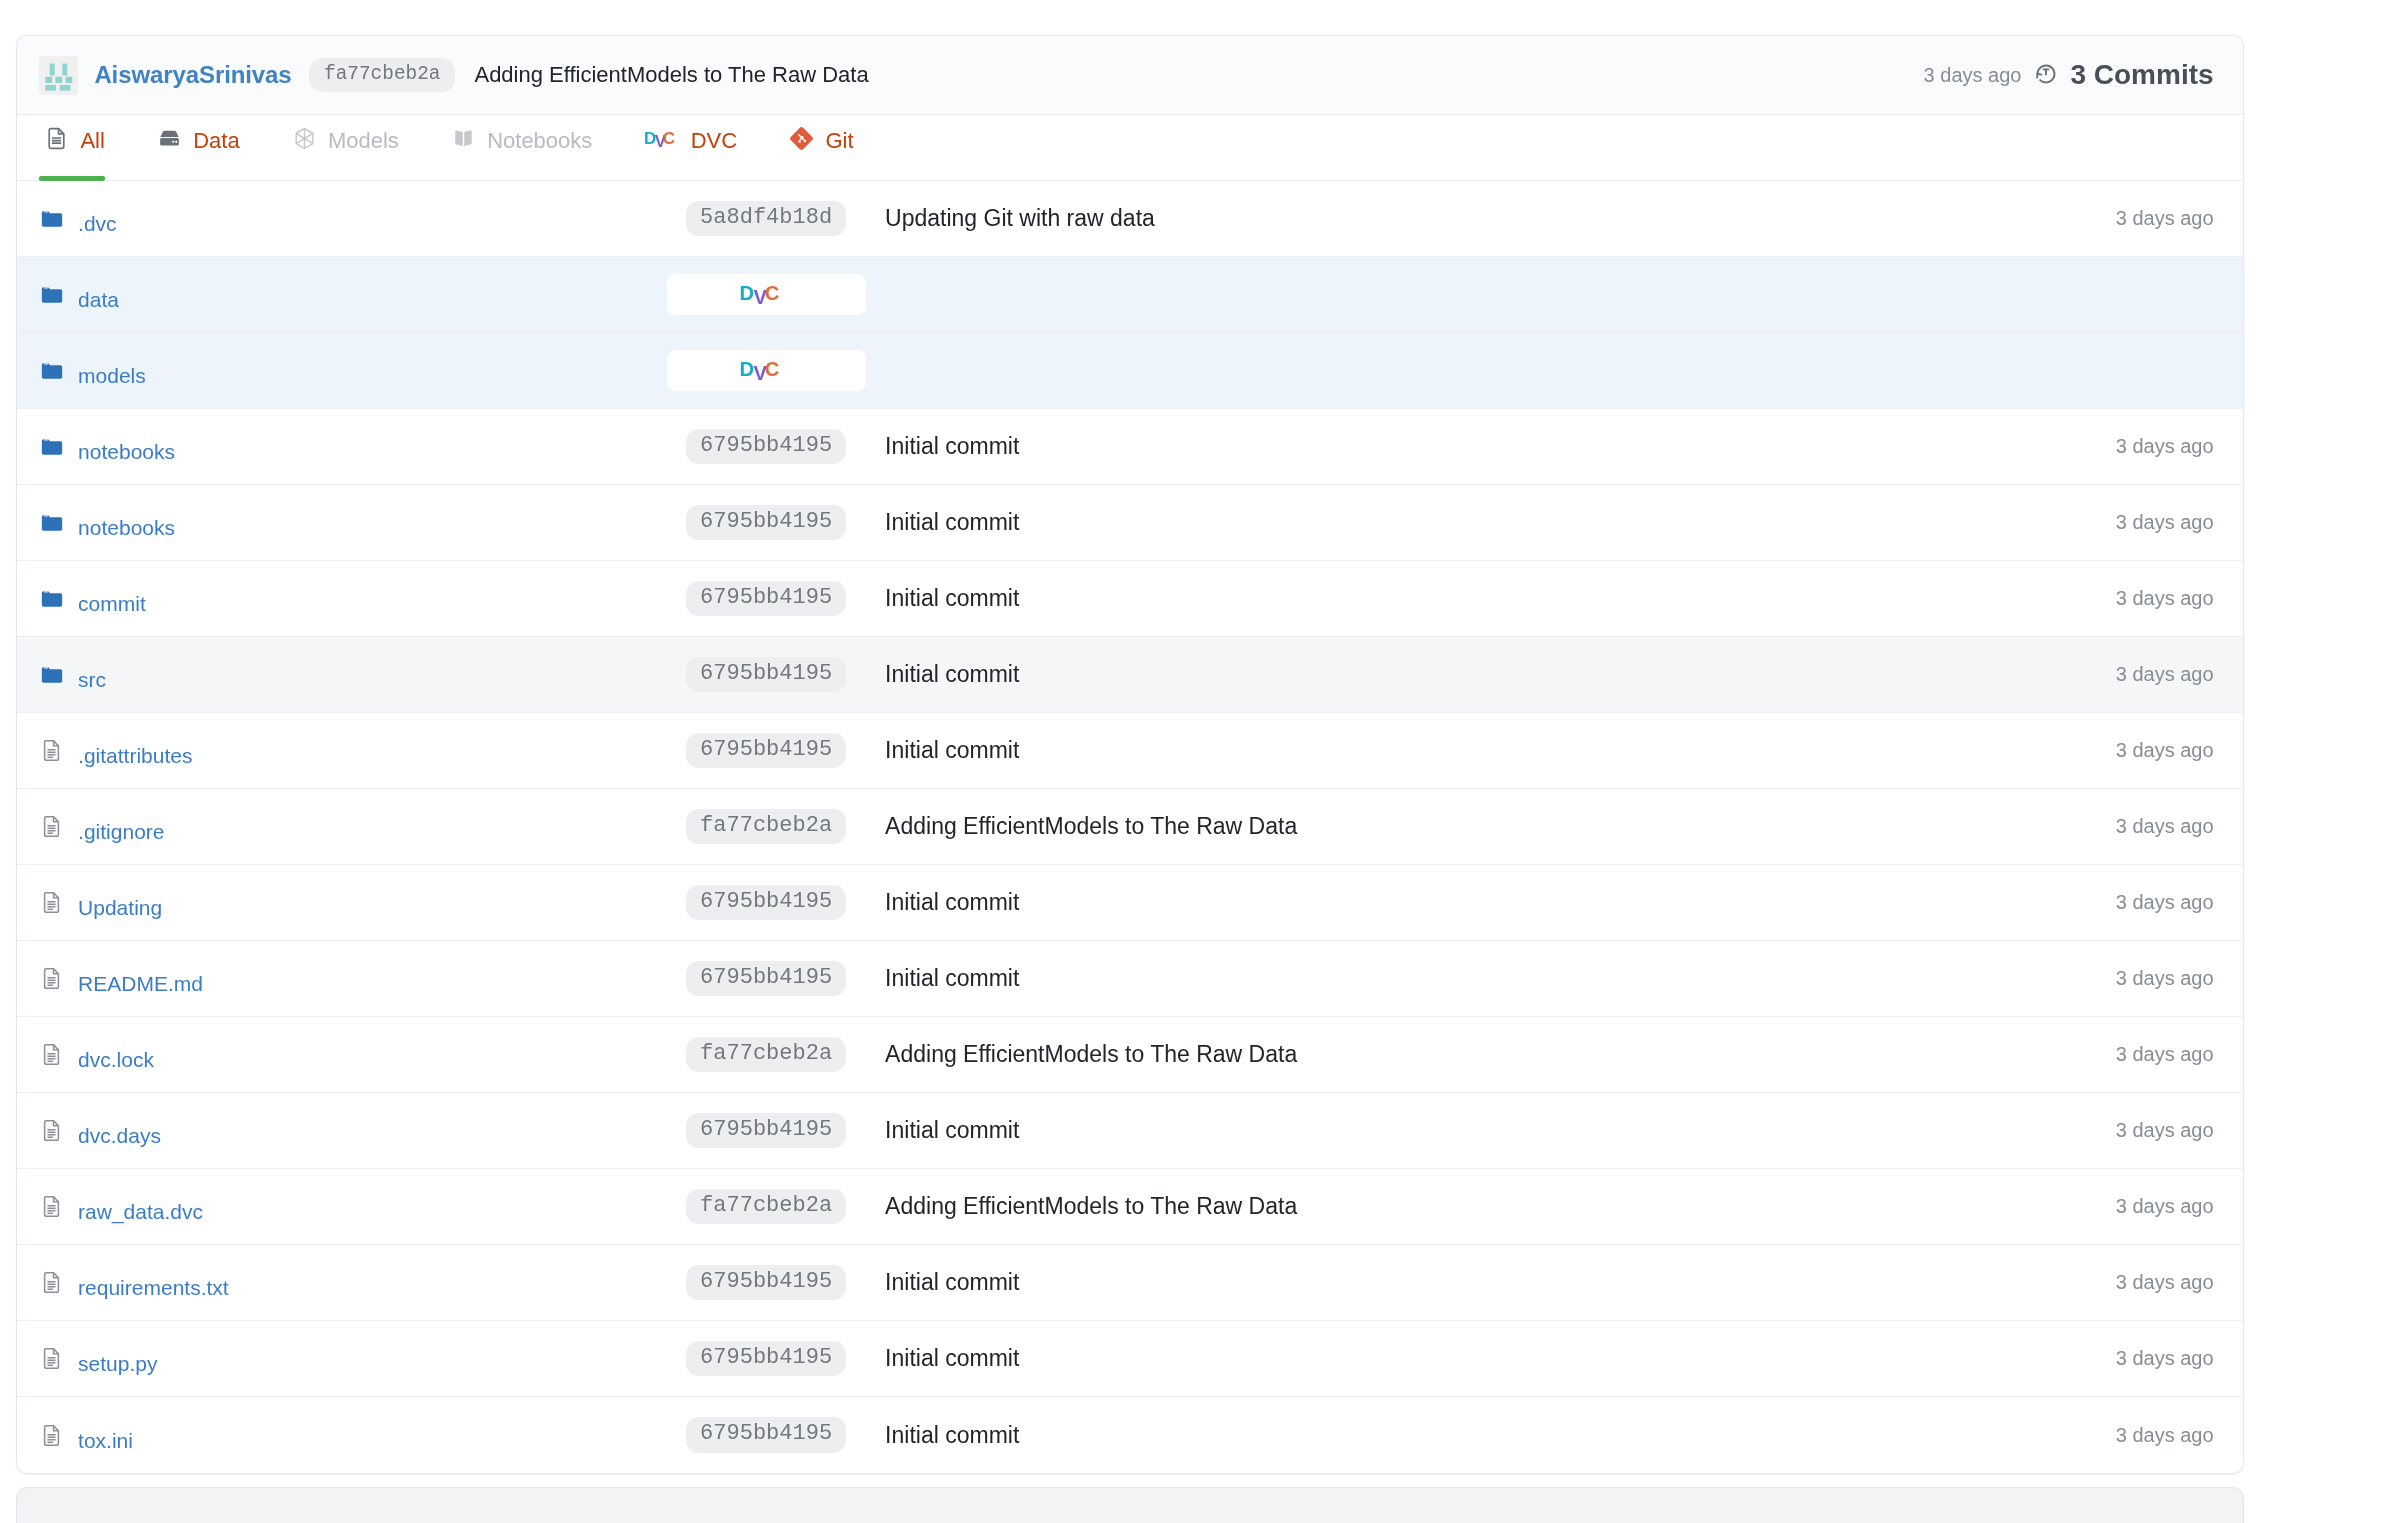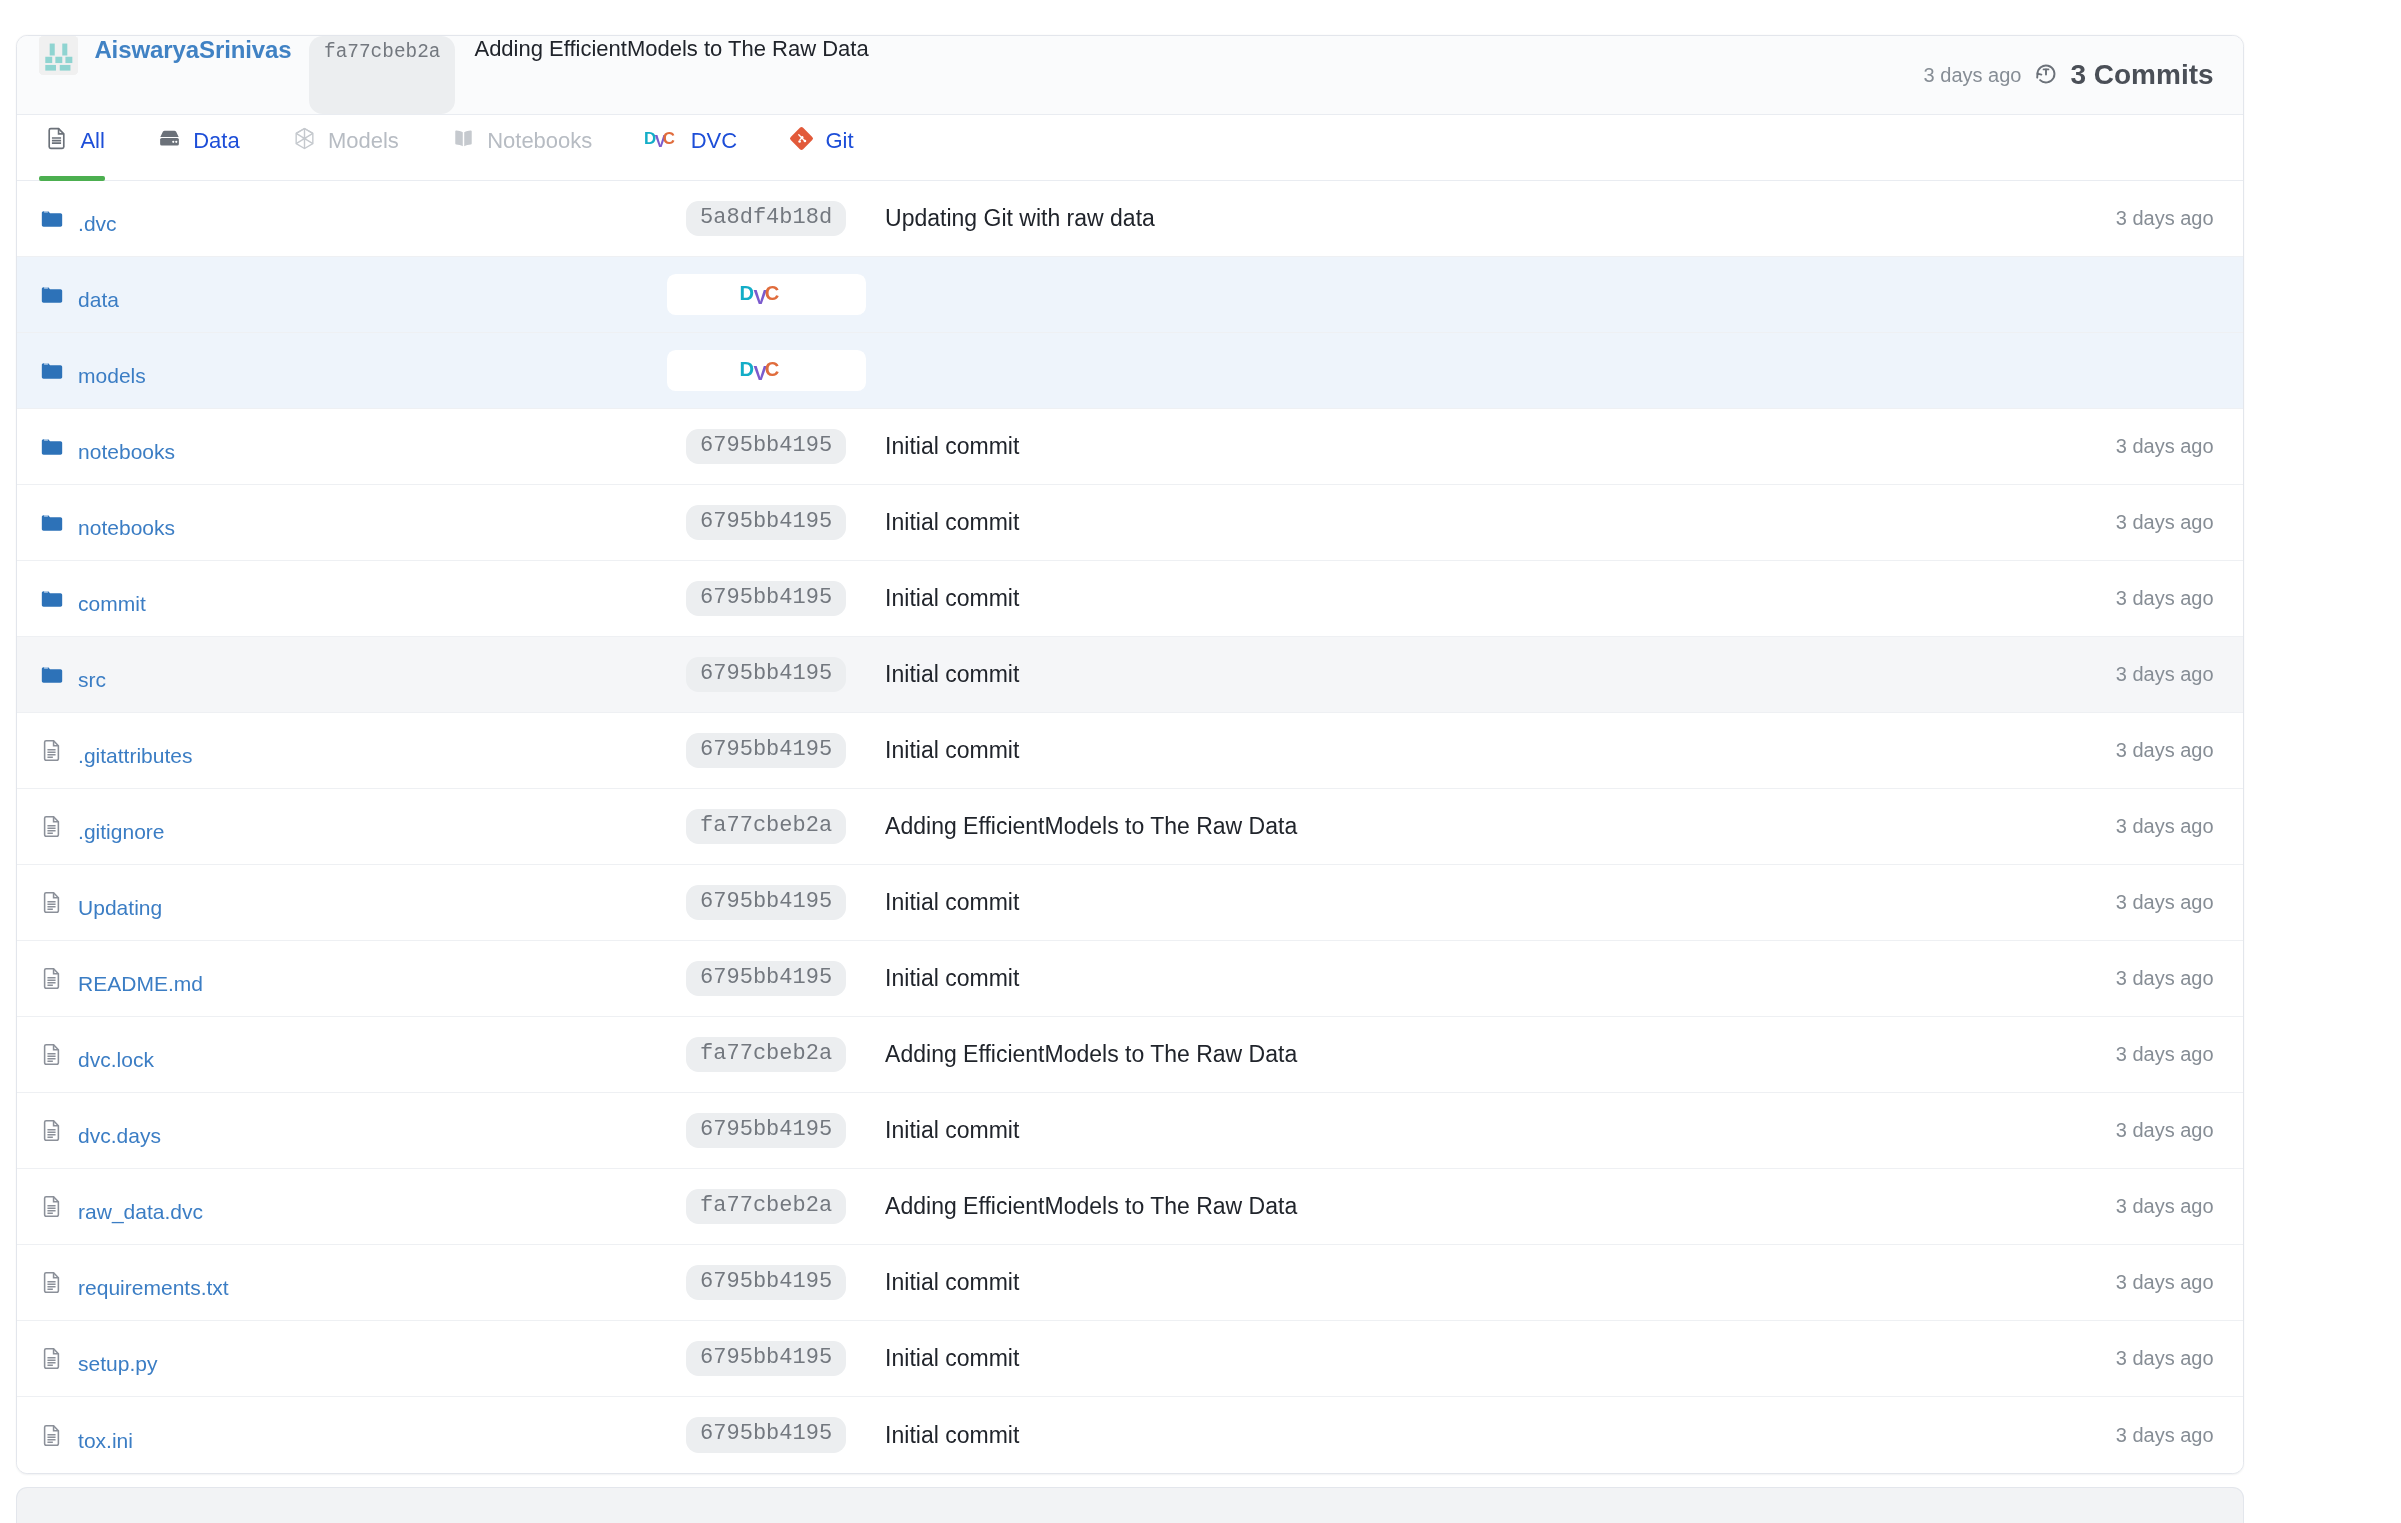--- a/index.html
+++ b/index.html
@@ -28,20 +28,21 @@
     border: 0.6px solid #e3e6ec;
     border-radius: 11.3px;
     background: #ffffff;
     box-shadow: 0 0.6px 1.9px rgba(20,30,50,.06);
     overflow: hidden;
   }
 
   
   .repo-header {
     display: flex;
+    align-items: center;
     height: 79px;
     padding: 0 29px 0 22.5px;
     background: #fafbfc;
     border-bottom: 0.6px solid #e9ecf1;
   }
   .avatar {
     width: 39px; height: 39px;
     border-radius: 4.4px;
     background: #f0f0f0;
     flex: 0 0 auto;
@@ -103,21 +104,21 @@
     position: relative;
   }
   .tab {
     display: flex;
     align-items: center;
     gap: 11.3px;
     height: 100%;
     padding: 0 21px 12.5px 5px;
     margin-right: 26px;
     font-size: 22px;
-    color: #1d4ed8;
+    color: #c2410c;
     cursor: pointer;
     position: relative;
   }
   .tab .tab-ico { display: block; flex: 0 0 auto; }
   .tab.disabled { color: #b7bcc3; cursor: default; }
   .tab.active::after {
     content: "";
     position: absolute;
     left: 0; right: 21px; bottom: -0.6px;
     height: 4.4px;

